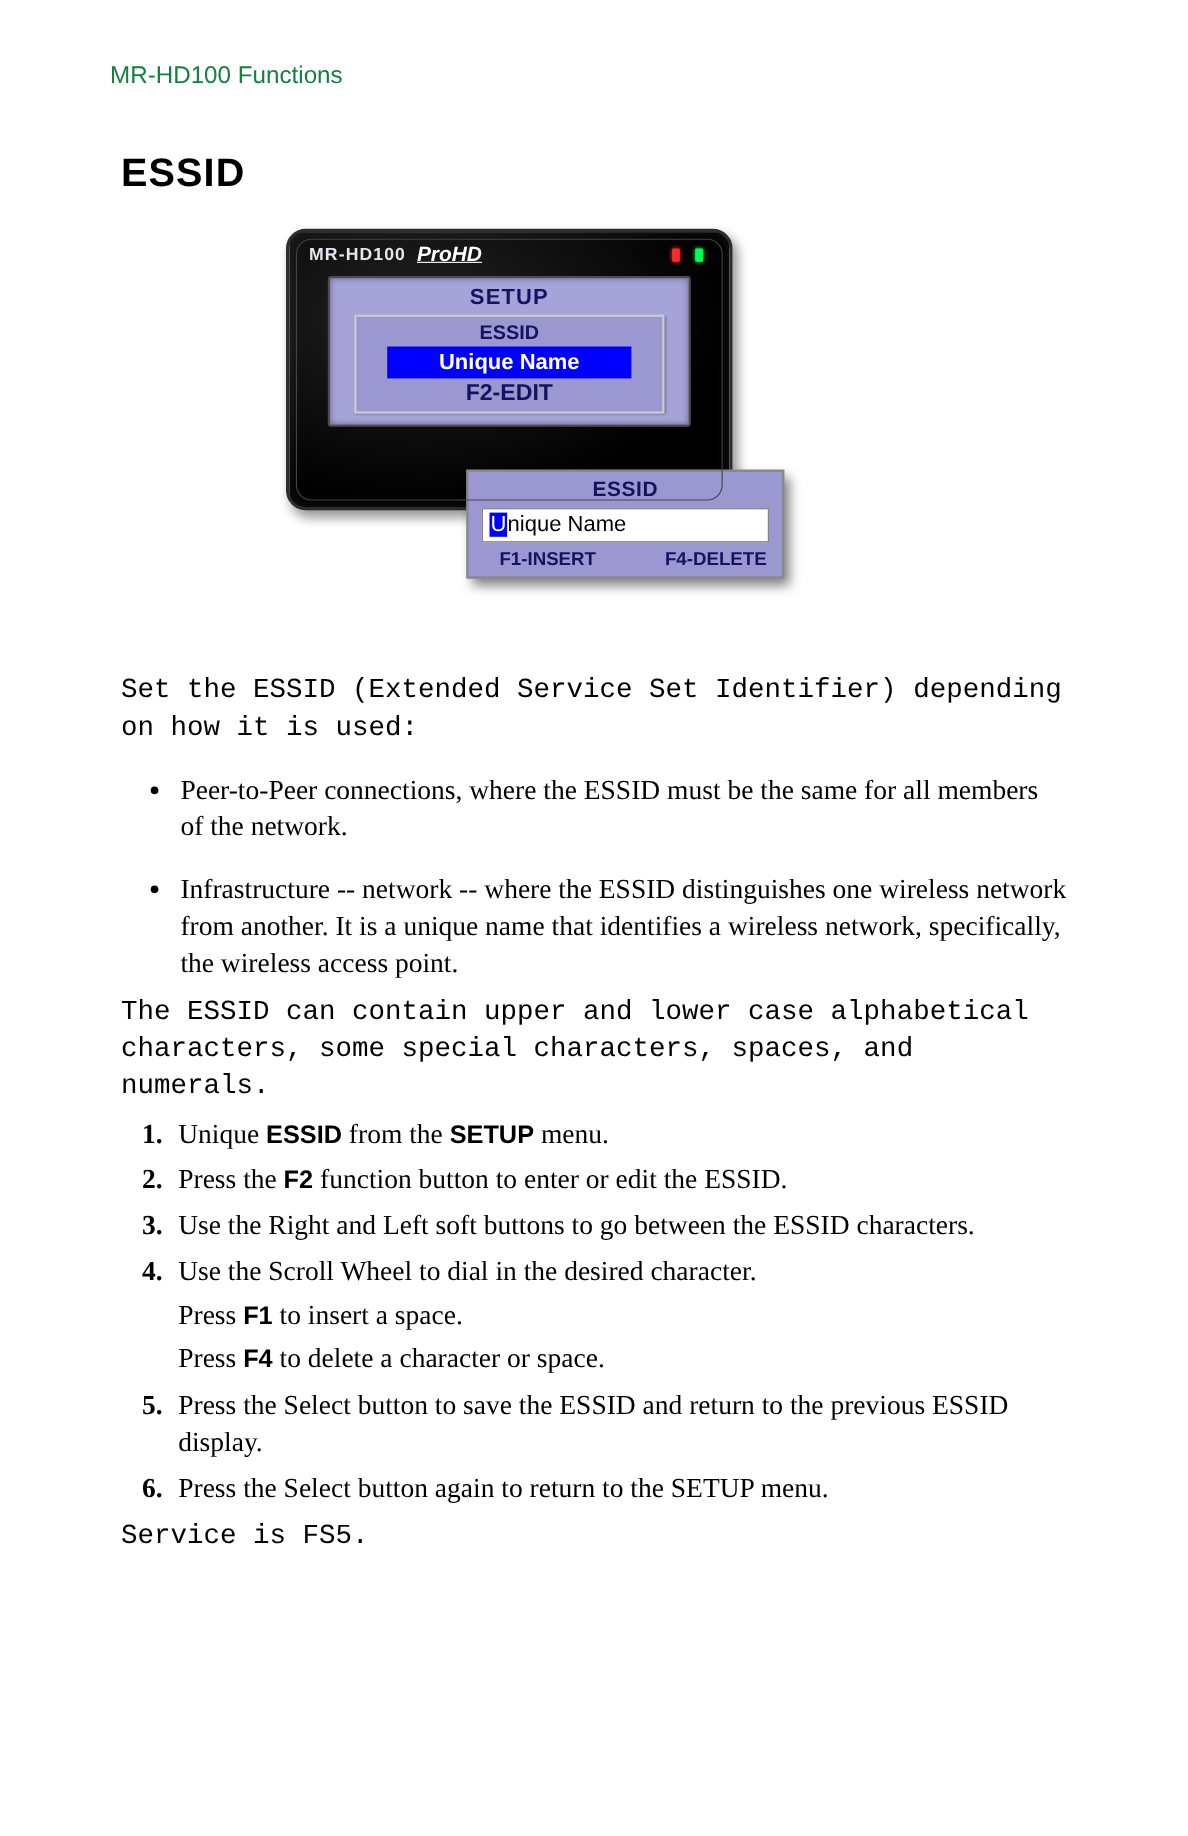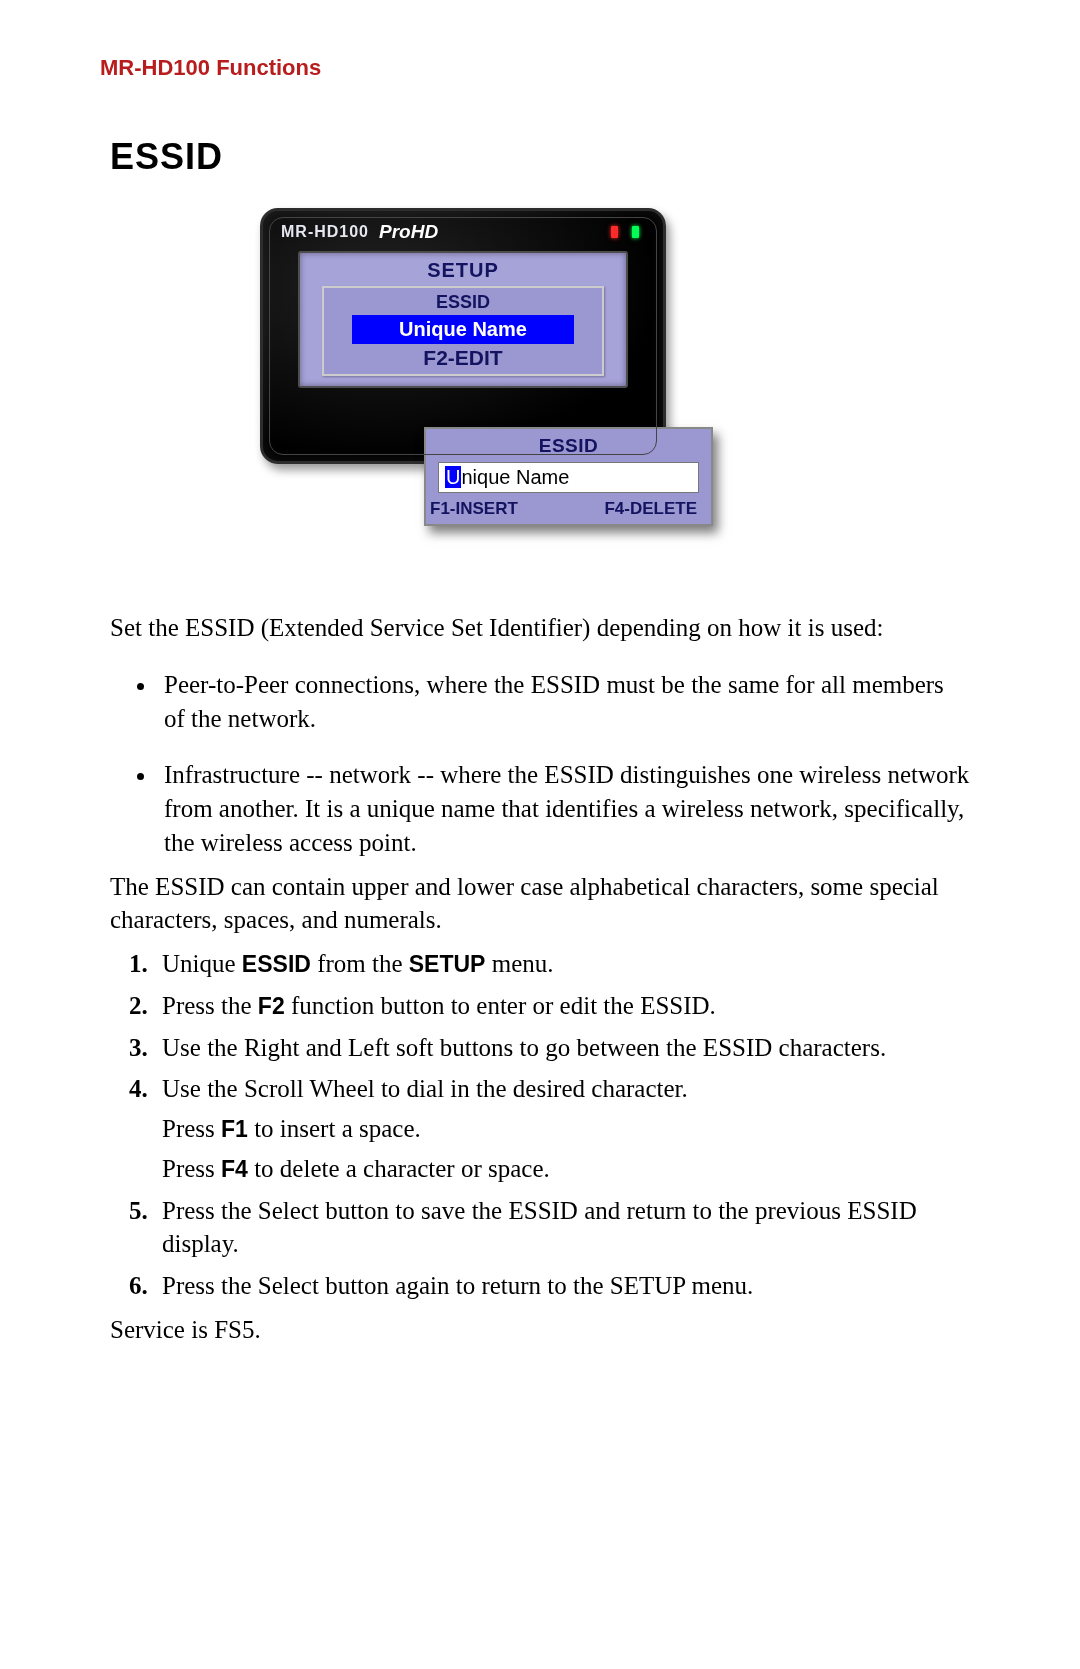--- a/index.html
+++ b/index.html
@@ -13,23 +13,22 @@
     box-sizing: border-box;
   }
   .page {
     padding: 55px 100px 30px 100px;
     position: relative;
     height: 100%;
     box-sizing: border-box;
   }
   .header-text {
     font-size: 22px;
-    color: #b91c1c;
+    color: #15803d;
     margin-bottom: 55px;
-    font-weight: bold;
   }
   h1.section-title {
     font-size: 36px;
     font-weight: bold;
     letter-spacing: 1px;
     margin: 0 0 30px 10px;
   }
   .device-figure {
     position: relative;
     width: 560px;
@@ -71,20 +70,21 @@
     font-size: 16px;
     font-weight: bold;
     letter-spacing: 1px;
   }
   .pro-logo {
     color: #fff;
     font-size: 19px;
     font-weight: bold;
     font-style: italic;
     letter-spacing: 0px;
+    text-decoration: underline;
   }
   .leds {
     display: flex;
     gap: 14px;
     margin-right: 6px;
   }
   .led {
     width: 7px;
     height: 12px;
     border-radius: 1px;
@@ -165,33 +165,33 @@
     border: 1px solid #777;
   }
   .popup .p-input .cursor {
     background: #0000ff;
     color: #fff;
     padding: 0 1px;
   }
   .popup .p-keys {
     display: flex;
     justify-content: space-between;
-    padding: 6px 14px 0 4px;
+    padding: 6px 14px 0 28px;
     color: #131360;
     font-weight: bold;
     font-size: 17px;
   }
   .body-text {
     font-family: "Palatino Linotype", "Book Antiqua", Palatino, Georgia, serif;
     font-size: 25px;
     line-height: 1.35;
     margin-left: 10px;
     margin-right: 10px;
   }
-  .body-text p { margin: 10px 0; }
+  .body-text p { margin: 10px 0; font-family: Liberation Mono, monospace; }
   .bullets {
     list-style: disc;
     margin: 6px 0 6px 48px;
     padding: 0;
   }
   .bullets li { margin-bottom: 6px; padding-left: 6px; margin-top: 23px; }
   .steps {
     list-style: decimal;
     margin: 8px 0 8px 44px;
     padding: 0;

